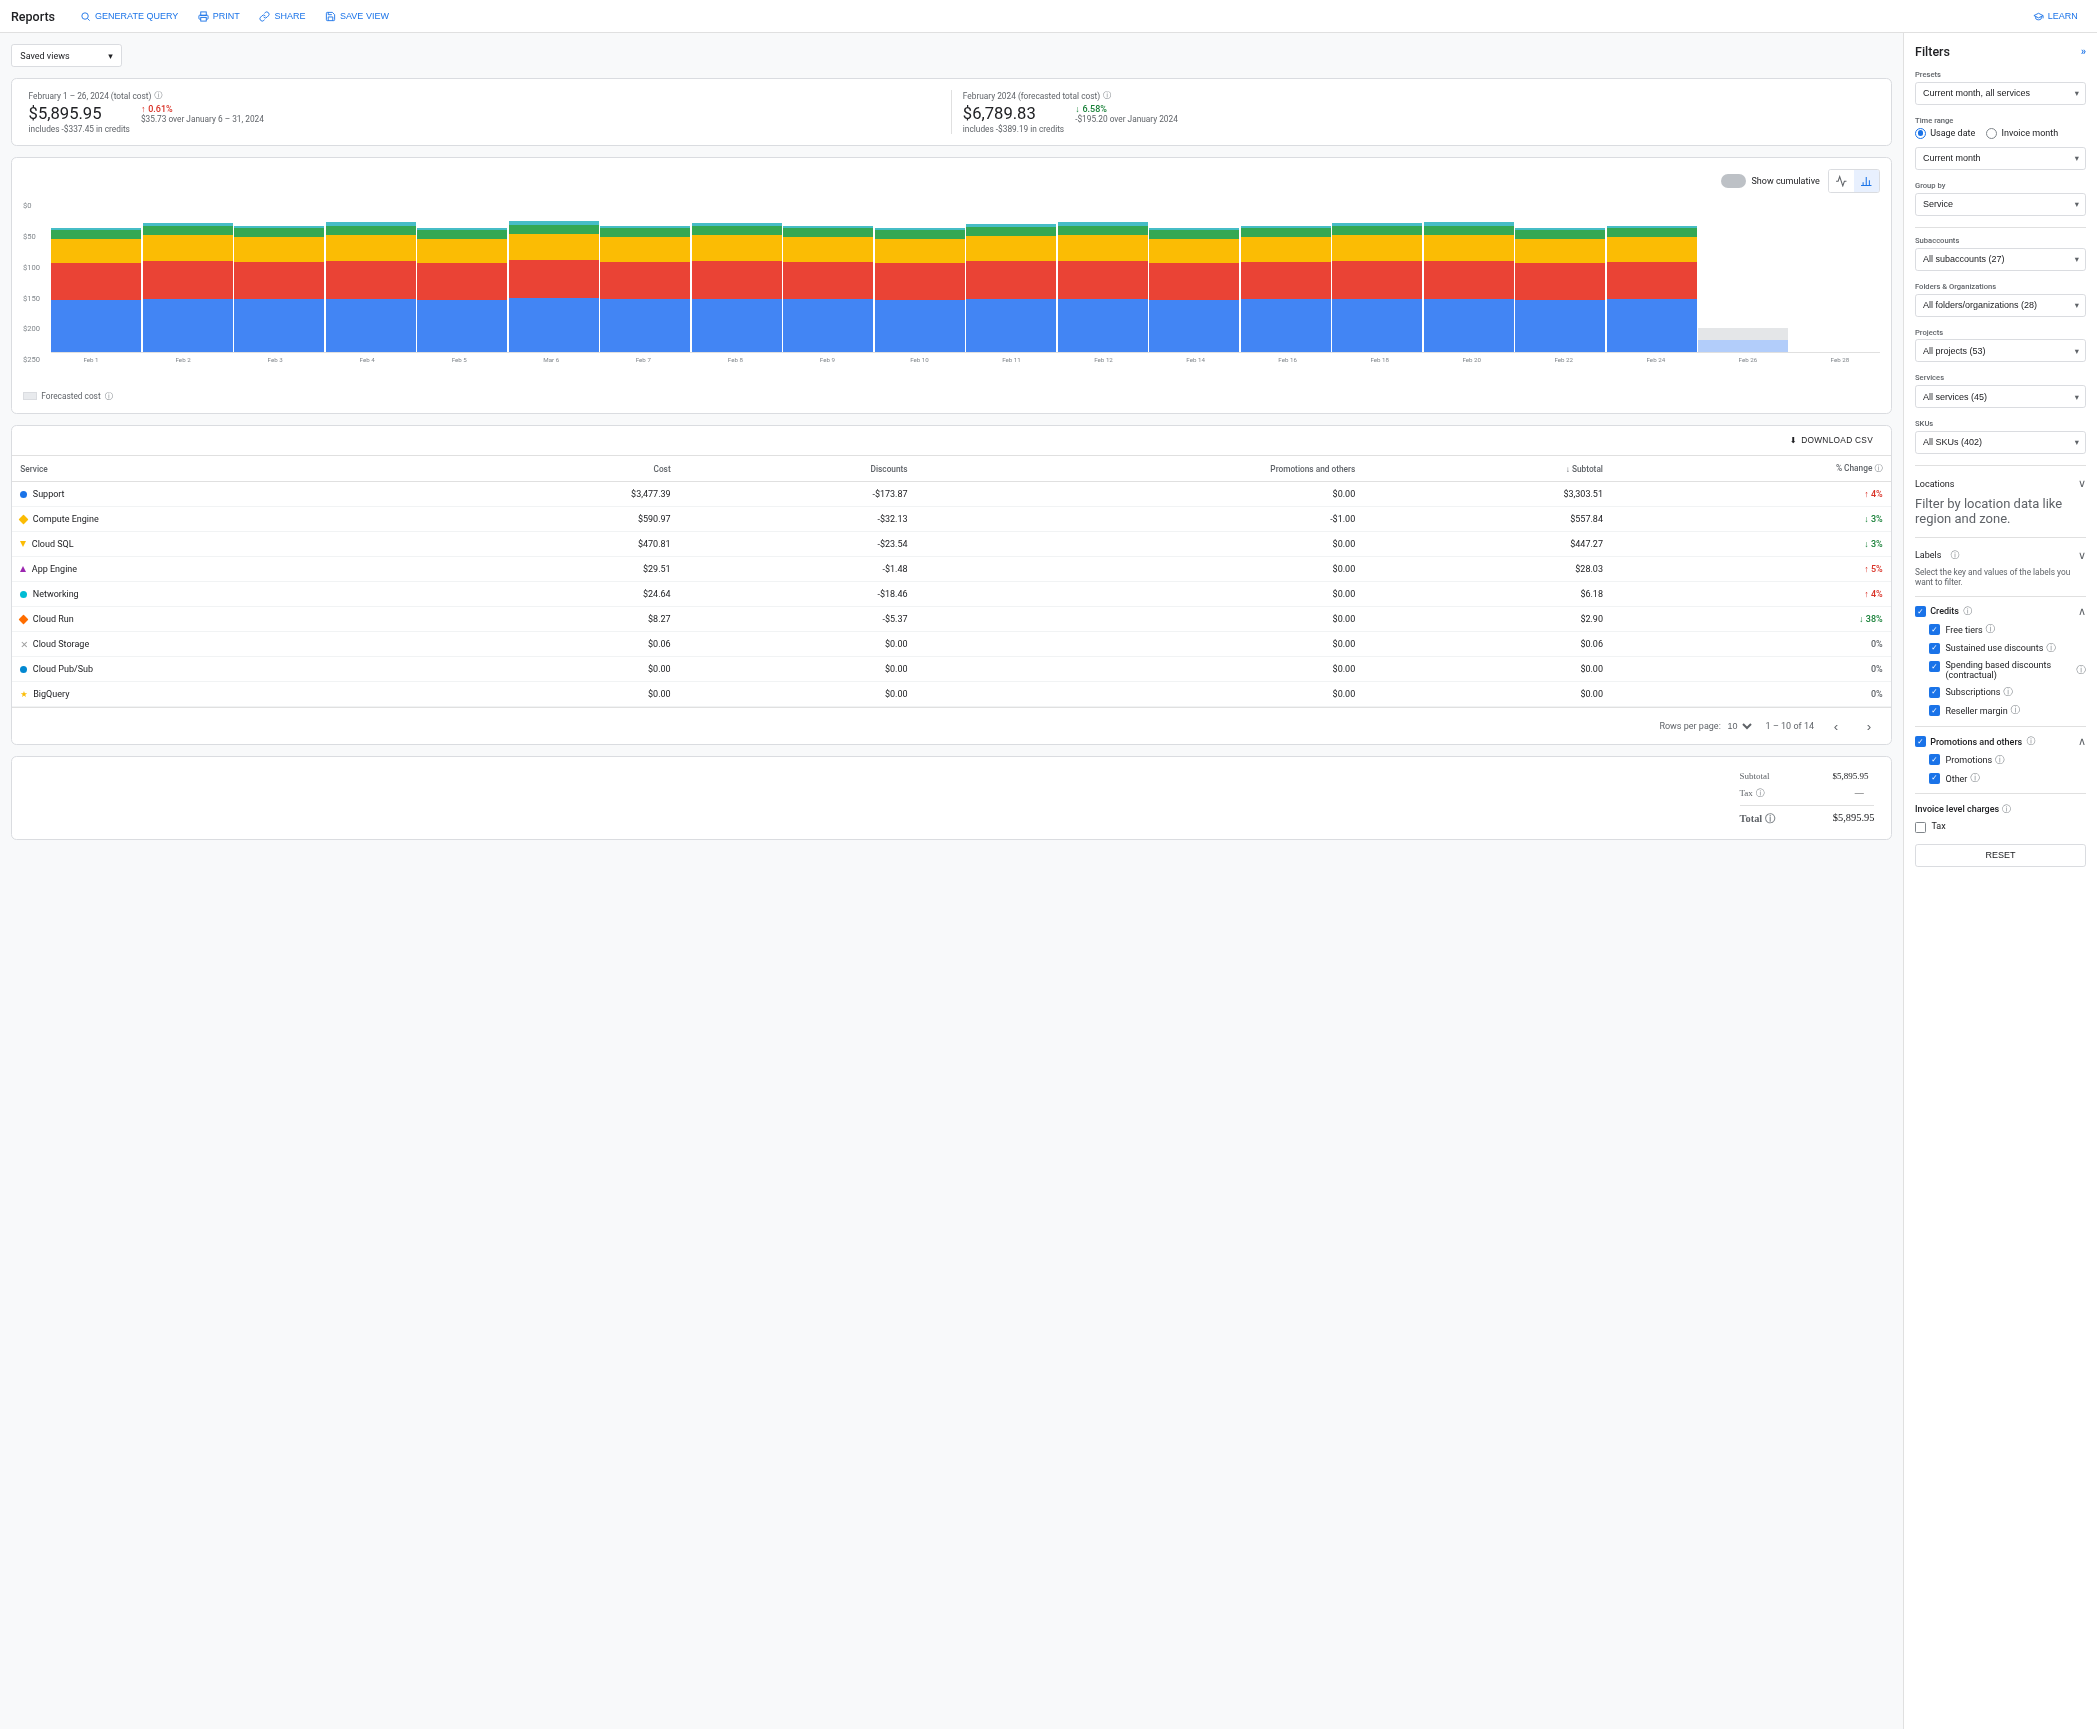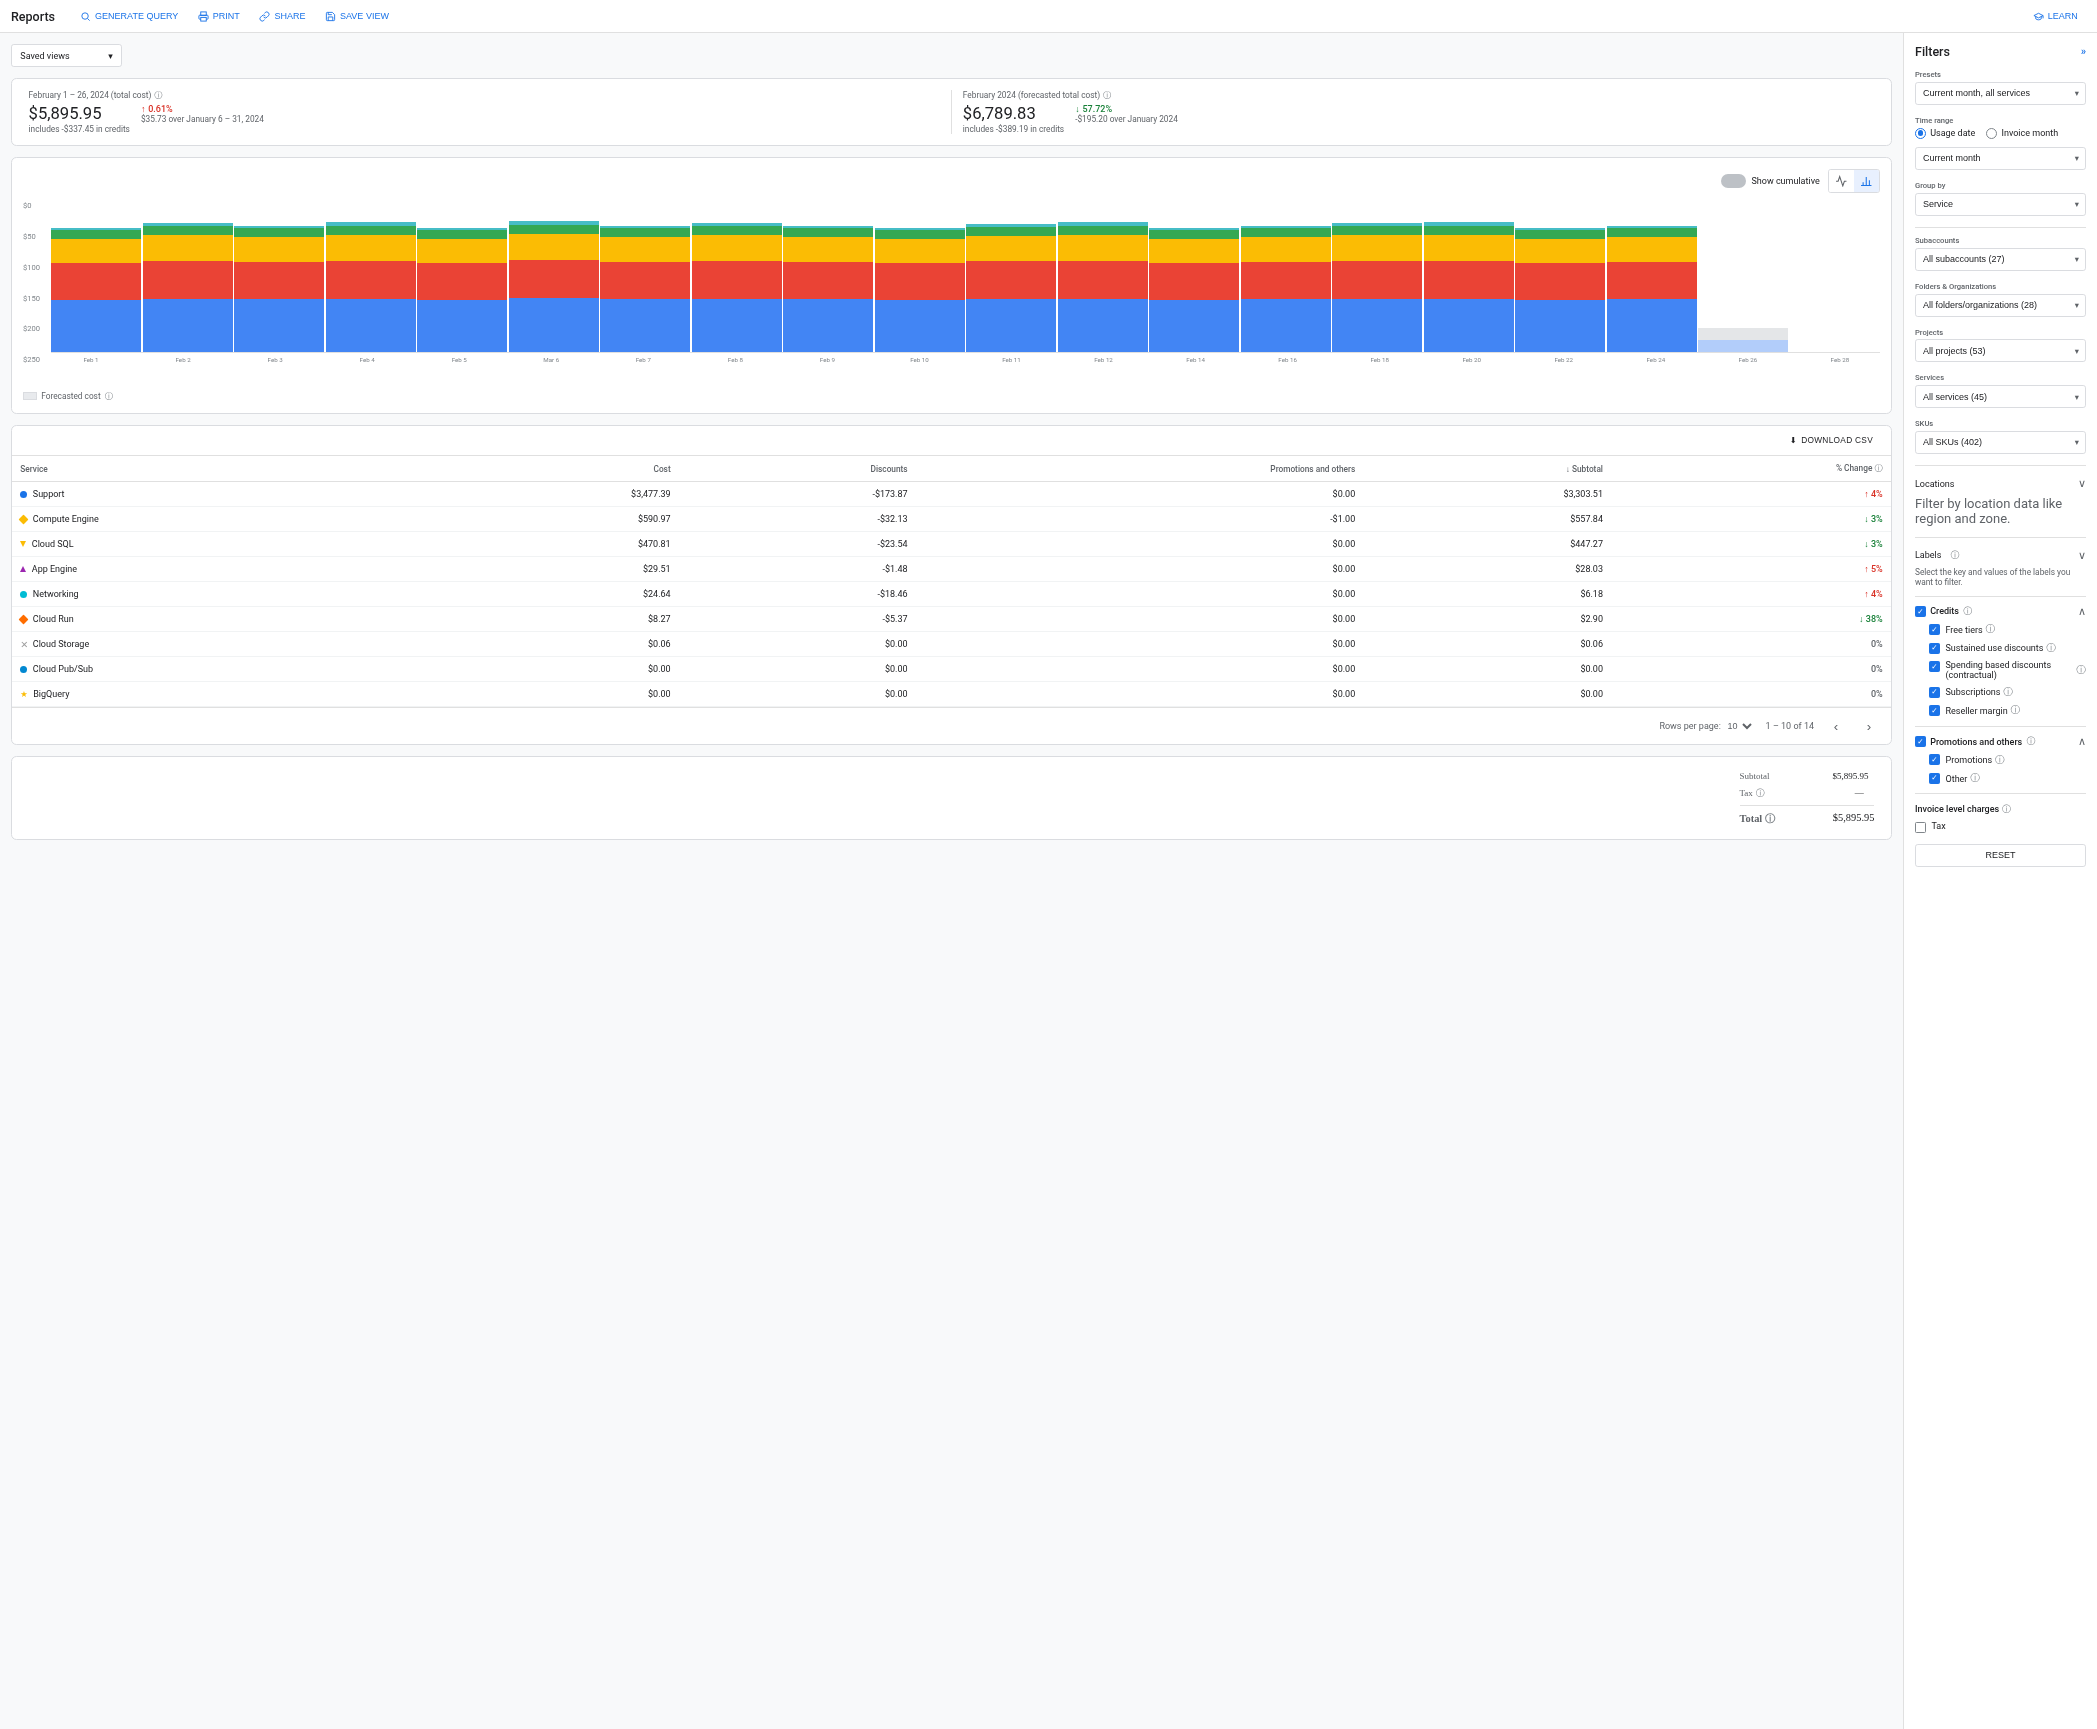--- a/index.html
+++ b/index.html
@@ -19,21 +19,21 @@
     .sidebar { width: 194px; background: #fff; border-left: 0.7px solid #e0e0e0; overflow-y: auto; padding: 11px; flex-shrink: 0; }
 
     
     .saved-views-bar { margin-bottom: 11px; }
     .saved-views-select { display: flex; align-items: center; border: 0.7px solid #dadce0; border-radius: 2.8px; padding: 5.5px 8.3px; background: #fff; cursor: pointer; gap: 5.5px; font-size: 9px; color: #202124; width: 111px; }
 
     
     .summary-cards { display: flex; gap: 11px; background: #fff; border: 0.7px solid #dadce0; border-radius: 5.5px; padding: 11px 16.6px; margin-bottom: 11px; }
     .summary-card { flex: 1; }
     .summary-card-divider { width: 0.7px; background: #e0e0e0; }
-    .summary-label { font-size: 8.3px; color: #5f6368; margin-bottom: 2.8px; display: flex; align-items: flex-start; gap: 2.8px; }
+    .summary-label { font-size: 8.3px; color: #5f6368; margin-bottom: 2.8px; display: flex; align-items: center; gap: 2.8px; }
     .summary-value { font-size: 16.6px; font-weight: 400; color: #202124; margin-bottom: 1.4px; }
     .summary-meta { font-size: 8.3px; color: #5f6368; }
     .summary-change { display: flex; align-items: center; gap: 2.8px; font-size: 9px; font-weight: 500; }
     .change-up { color: #d93025; }
     .change-down { color: #188038; }
     .summary-row { display: flex; align-items: flex-start; gap: 11px; margin-top: 2.8px; }
 
     
     .chart-container { background: #fff; border: 0.7px solid #dadce0; border-radius: 5.5px; padding: 11px; margin-bottom: 11px; }
     .chart-controls { display: flex; justify-content: flex-end; align-items: center; gap: 8.3px; margin-bottom: 8.3px; }
@@ -216,21 +216,21 @@
           <span style="color:#80868b;cursor:pointer;">ⓘ</span>
         </div>
         <div class="summary-row">
           <div>
             <div class="summary-value">$6,789.83</div>
             <div class="summary-meta">includes -$389.19 in credits</div>
           </div>
           <div>
             <div class="summary-change change-down">
               <span>↓</span>
-              <span>57.72%</span>
+              <span>6.58%</span>
             </div>
             <div class="summary-meta">-$195.20 over January 2024</div>
           </div>
         </div>
       </div>
     </div>
 
     <div class="chart-container">
       <div class="chart-controls">
         <div class="show-cumulative">

